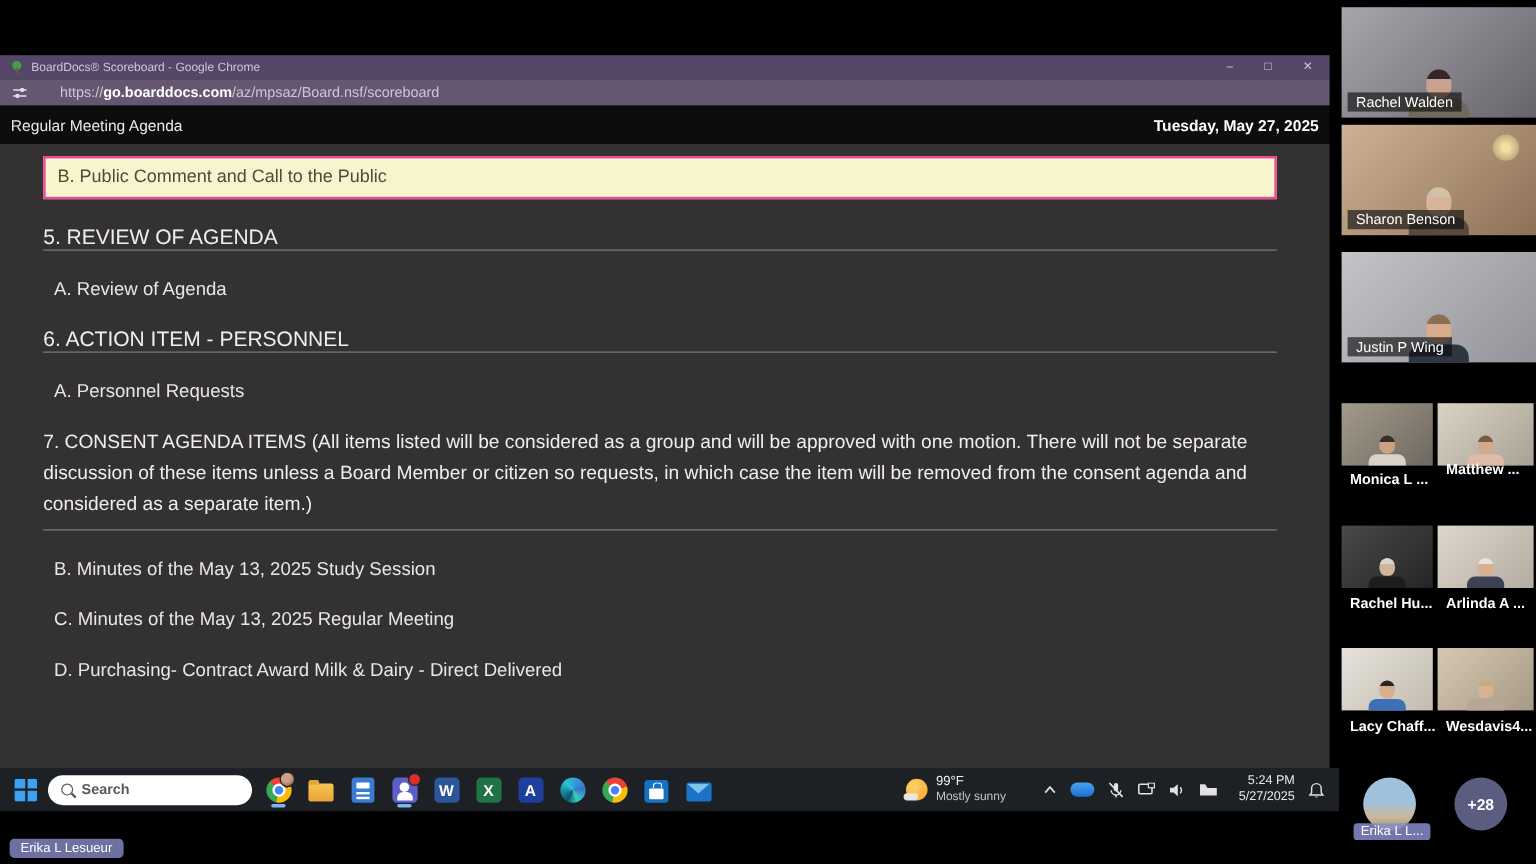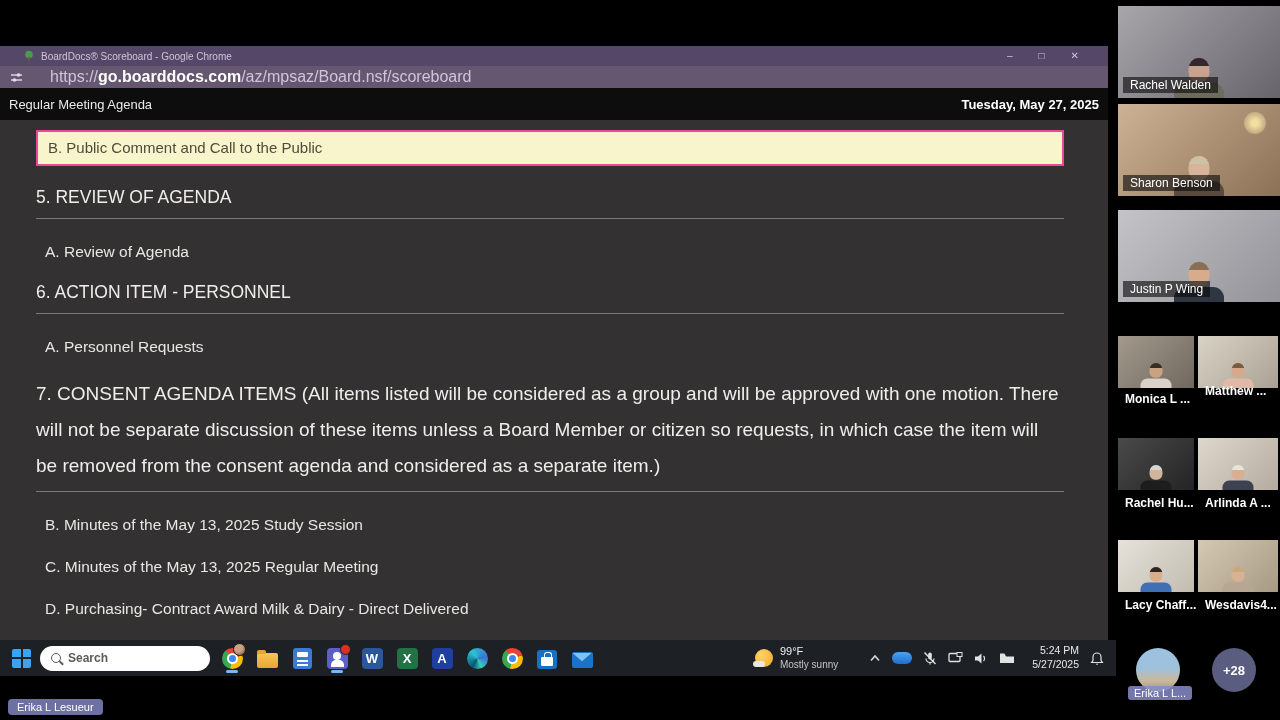--- a/index.html
+++ b/index.html
@@ -4,42 +4,42 @@
 <style>
   html,body{margin:0;padding:0;background:#000;}
   .stage{position:relative;width:1280px;height:720px;background:#000;overflow:hidden;
          font-family:"Liberation Sans",sans-serif;}
 
   
   .share{position:absolute;left:0;top:0;width:1116px;height:720px;background:#000;}
 
   .chrome-window{position:absolute;left:0;top:46px;width:1108px;height:594px;display:flex;flex-direction:column;}
 
-  .titlebar{height:20px;background:var(--titlebar,#554768);display:flex;align-items:center;padding:0 23px;gap:6px;flex:0 0 auto;}
+  .titlebar{height:20px;background:var(--titlebar,#554768);display:flex;align-items:center;padding:0 8px;gap:6px;flex:0 0 auto;}
   .title-text{font-size:10px;color:#cfc5da;white-space:nowrap;}
   .win-controls{margin-left:auto;display:flex;gap:26px;color:#cdc3d8;font-size:10px;padding-right:6px;}
   .win-controls span{cursor:default;line-height:20px;}
   .ctl-min::before{content:"–";}
   .ctl-max::before{content:"□";}
   .ctl-close::before{content:"✕";}
 
   .urlbar{height:22px;background:var(--urlbar,#65576f);display:flex;align-items:center;padding:0 10px;gap:9px;flex:0 0 auto;}
-  .url{font-size:16px;color:#cfc5da;white-space:nowrap;padding-left:18px;}
+  .url{font-size:12px;color:#cfc5da;white-space:nowrap;padding-left:18px;}
   .url .host{color:#ffffff;font-weight:bold;}
 
   .page-header{height:32px;background:var(--page-header-bg,#0d0d0d);display:flex;align-items:center;justify-content:space-between;padding:0 9px;flex:0 0 auto;}
   .ph-title{font-size:13px;color:#e9e9e9;}
   .ph-date{font-size:13px;color:#ffffff;font-weight:bold;}
 
   .agenda{flex:1;background:var(--page-bg,#333132);padding:0 44px 0 36px;color:var(--agenda-text,#e9e7e4);overflow:hidden;}
   .hl-box{margin-top:10px;height:32px;line-height:32px;background:var(--highlight-bg,#f8f5cd);
           color:var(--highlight-text,#4c4c39);border:2px solid #ec4899;padding:0 10px;font-size:15px;}
-  .sec{margin-top:21px;font-size:17.5px;color:#f0eeea;padding-bottom:10px;
+  .sec{margin-top:21px;font-size:17.5px;color:#f0eeea;padding-bottom:0;
        border-bottom:1px solid rgba(195,195,195,.5);}
-  .sec.para{font-size:19px;line-height:36px;margin-top:20px;padding-bottom:7px;}
+  .sec.para{font-size:16px;line-height:26px;margin-top:20px;padding-bottom:7px;}
   .item{margin-top:24px;font-size:15.5px;padding-left:9px;}
 
   
   .taskbar{position:absolute;left:0;top:640px;width:1116px;height:36px;background:var(--taskbar-bg,#1d2025);
            display:flex;align-items:center;padding:0 12px;gap:9px;box-sizing:border-box;}
   .winlogo{width:19px;height:19px;flex:0 0 auto;background:
       linear-gradient(#1d2025,#1d2025) center/2px 100% no-repeat,
       linear-gradient(#1d2025,#1d2025) center/100% 2px no-repeat,
       #3aa3f5;border-radius:2px;}
   .searchbox{width:148px;height:25px;border-radius:13px;background:#fff;display:flex;align-items:center;

